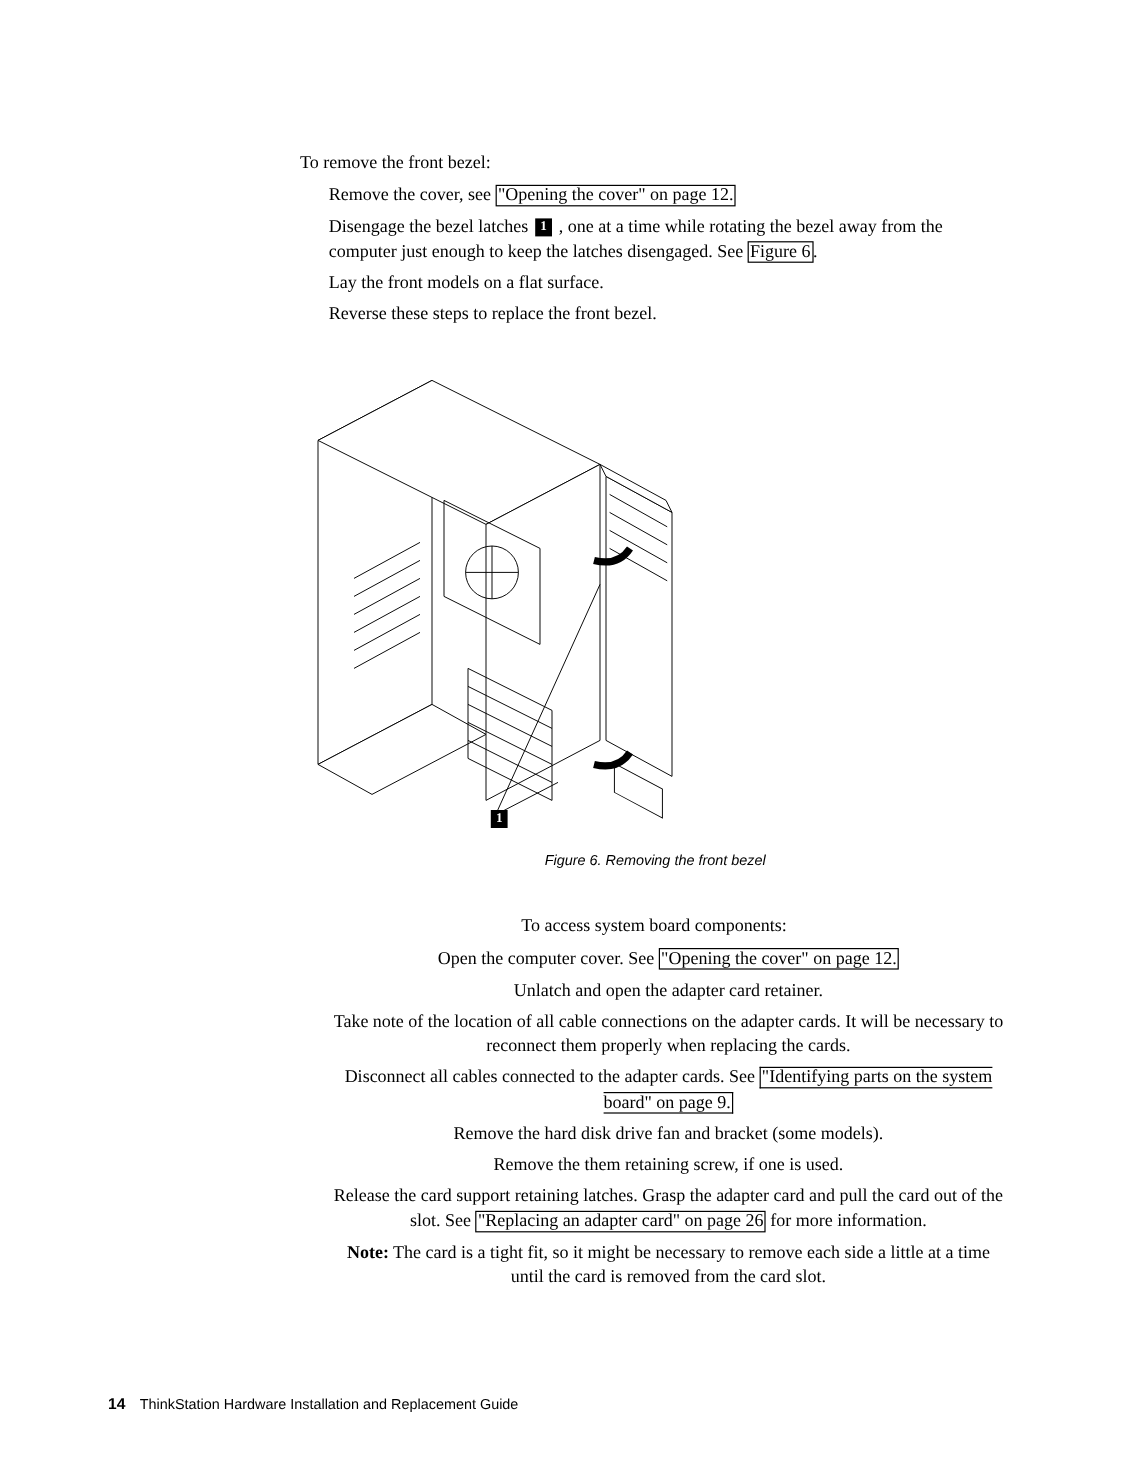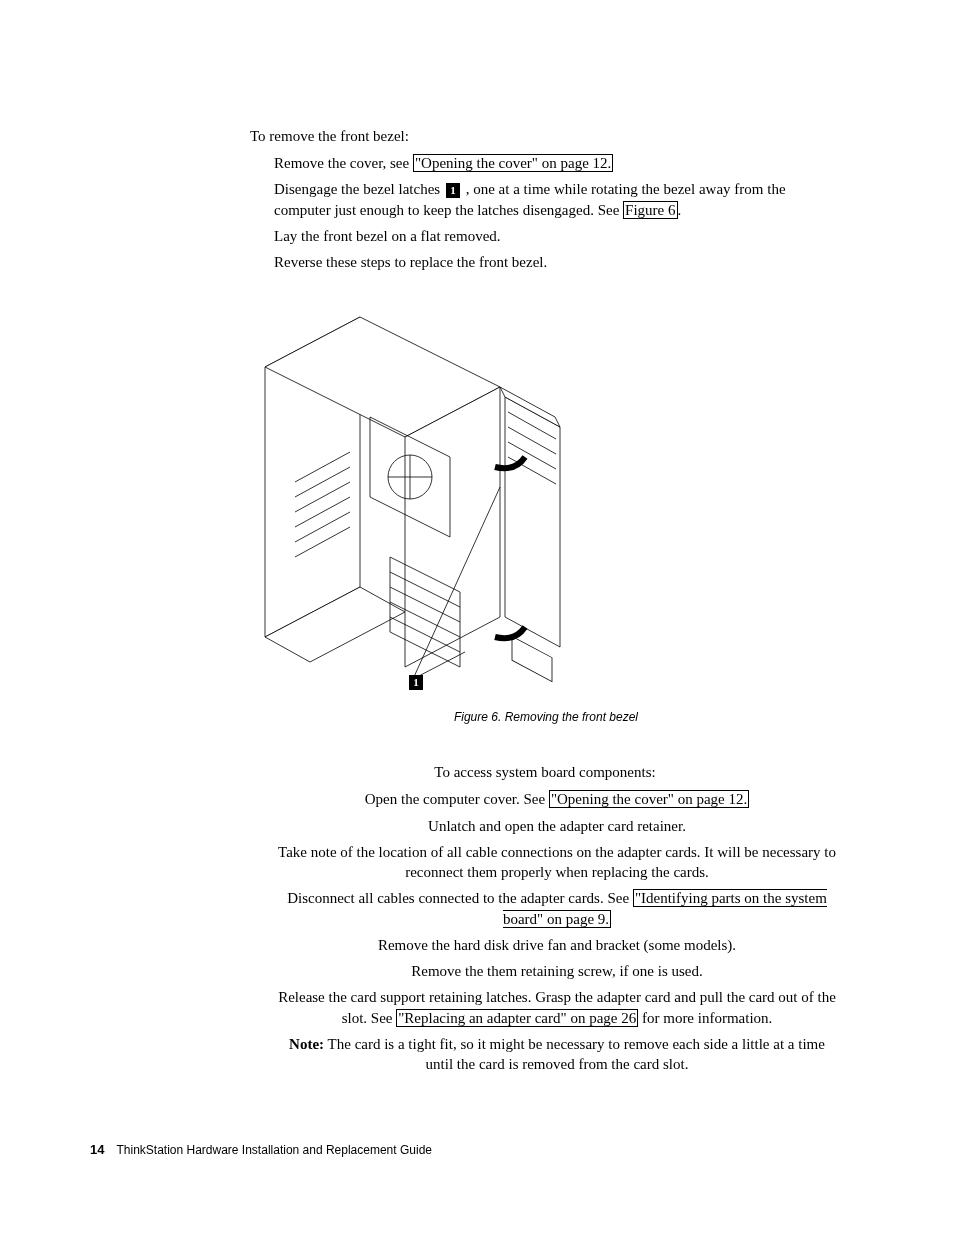--- a/index.html
+++ b/index.html
@@ -81,21 +81,21 @@
     .note {
       padding-left: 24px;
       line-height: 1.35;
     }
     .note b {
       font-weight: bold;
     }
     .footer {
       position: absolute;
       left: 90px;
-      bottom: 78px;
+      bottom: 58px;
       font-size: 12px;
       font-family: Arial, Helvetica, sans-serif;
     }
     .footer .pagenum {
       font-weight: bold;
       font-size: 13px;
       margin-right: 12px;
     }
   </style>
 </head>
@@ -105,21 +105,21 @@
 
   <div class="intro">To remove the front bezel:</div>
   <div class="step-list">
     <div class="step">
       <span>Remove the cover, see </span><span class="link-box">"Opening the cover" on page 12.</span>
     </div>
     <div class="step">
       <span>Disengage the bezel latches </span><span class="callout-num">1</span><span> , one at a time while rotating the bezel away from the computer just enough to keep the latches disengaged. See </span><span class="link-box">Figure 6</span><span>.</span>
     </div>
     <div class="step">
-      <span>Lay the front bezel on a flat removed.</span>
+      <span>Lay the front models on a flat surface.</span>
     </div>
     <div class="step">
       <span>Reverse these steps to replace the front bezel.</span>
     </div>
   </div>
 
   <div class="figure-area">
     <div class="figure-placeholder">
       <svg viewBox="0 0 320 385">
         <g fill="none" stroke="#000" stroke-width="0.8">

